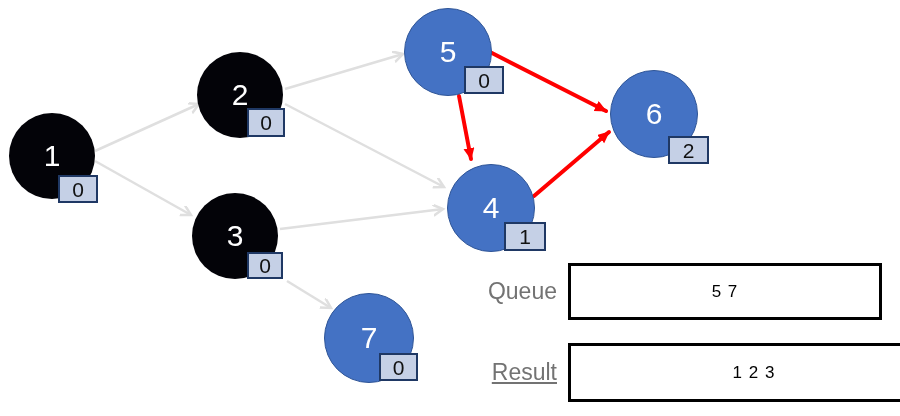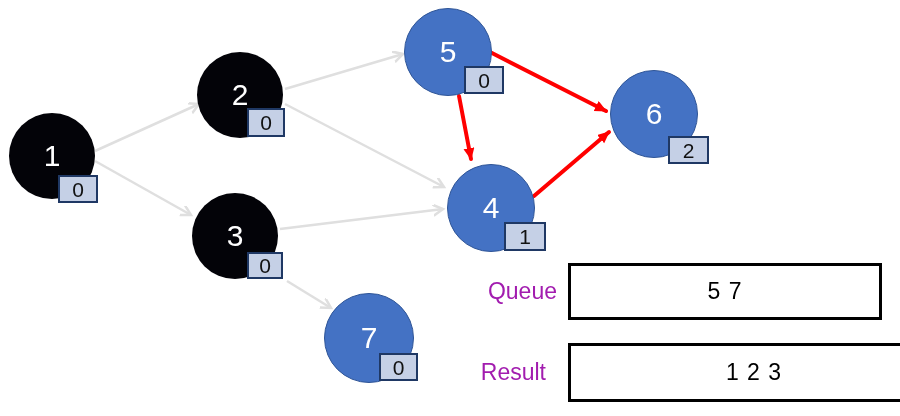--- a/index.html
+++ b/index.html
@@ -47,33 +47,33 @@
     display: flex;
     align-items: center;
     justify-content: center;
     color: #111111;
     font-size: 21px;
     line-height: 1;
   }
   .panel-label {
     position: absolute;
     font-size: 23px;
-    color: #a21caf;
+    color: #737373;
     text-align: right;
     line-height: 28px;
   }
   .panel-box {
     position: absolute;
     border: 3px solid #000000;
     box-sizing: border-box;
     background: #ffffff;
     display: flex;
     align-items: center;
     justify-content: center;
-    font-size: 23px;
+    font-size: 17px;
     color: #000000;
     letter-spacing: 1px;
   }
 </style>
 </head>
 <body>
 
 <div class="canvas">
 
   <svg class="edges-layer" width="900" height="416" viewBox="0 0 900 416" xmlns="http://www.w3.org/2000/svg">
@@ -131,18 +131,18 @@
   <div class="node blue" style="left:324px; top:293px; width:88px; height:88px;">
     <span class="node-label">7</span>
     <div class="badge" style="left:54px; top:59px; width:39px; height:28px;">0</div>
   </div>
 
   <div class="panel-label" style="left:440px; top:277px; width:117px;">Queue</div>
   <div class="panel-box" style="left:568px; top:263px; width:314px; height:57px;">
     <span>5 7</span>
   </div>
 
-  <div class="panel-label" style="left:429px; top:358px; width:117px;">Result</div>
+  <div class="panel-label" style="left:440px; top:358px; width:117px;text-decoration:underline;">Result</div>
   <div class="panel-box" style="left:568px; top:343px; width:372px; height:59px;">
     <span>1 2 3</span>
   </div>
 
 </div>
 
 </body></html>

